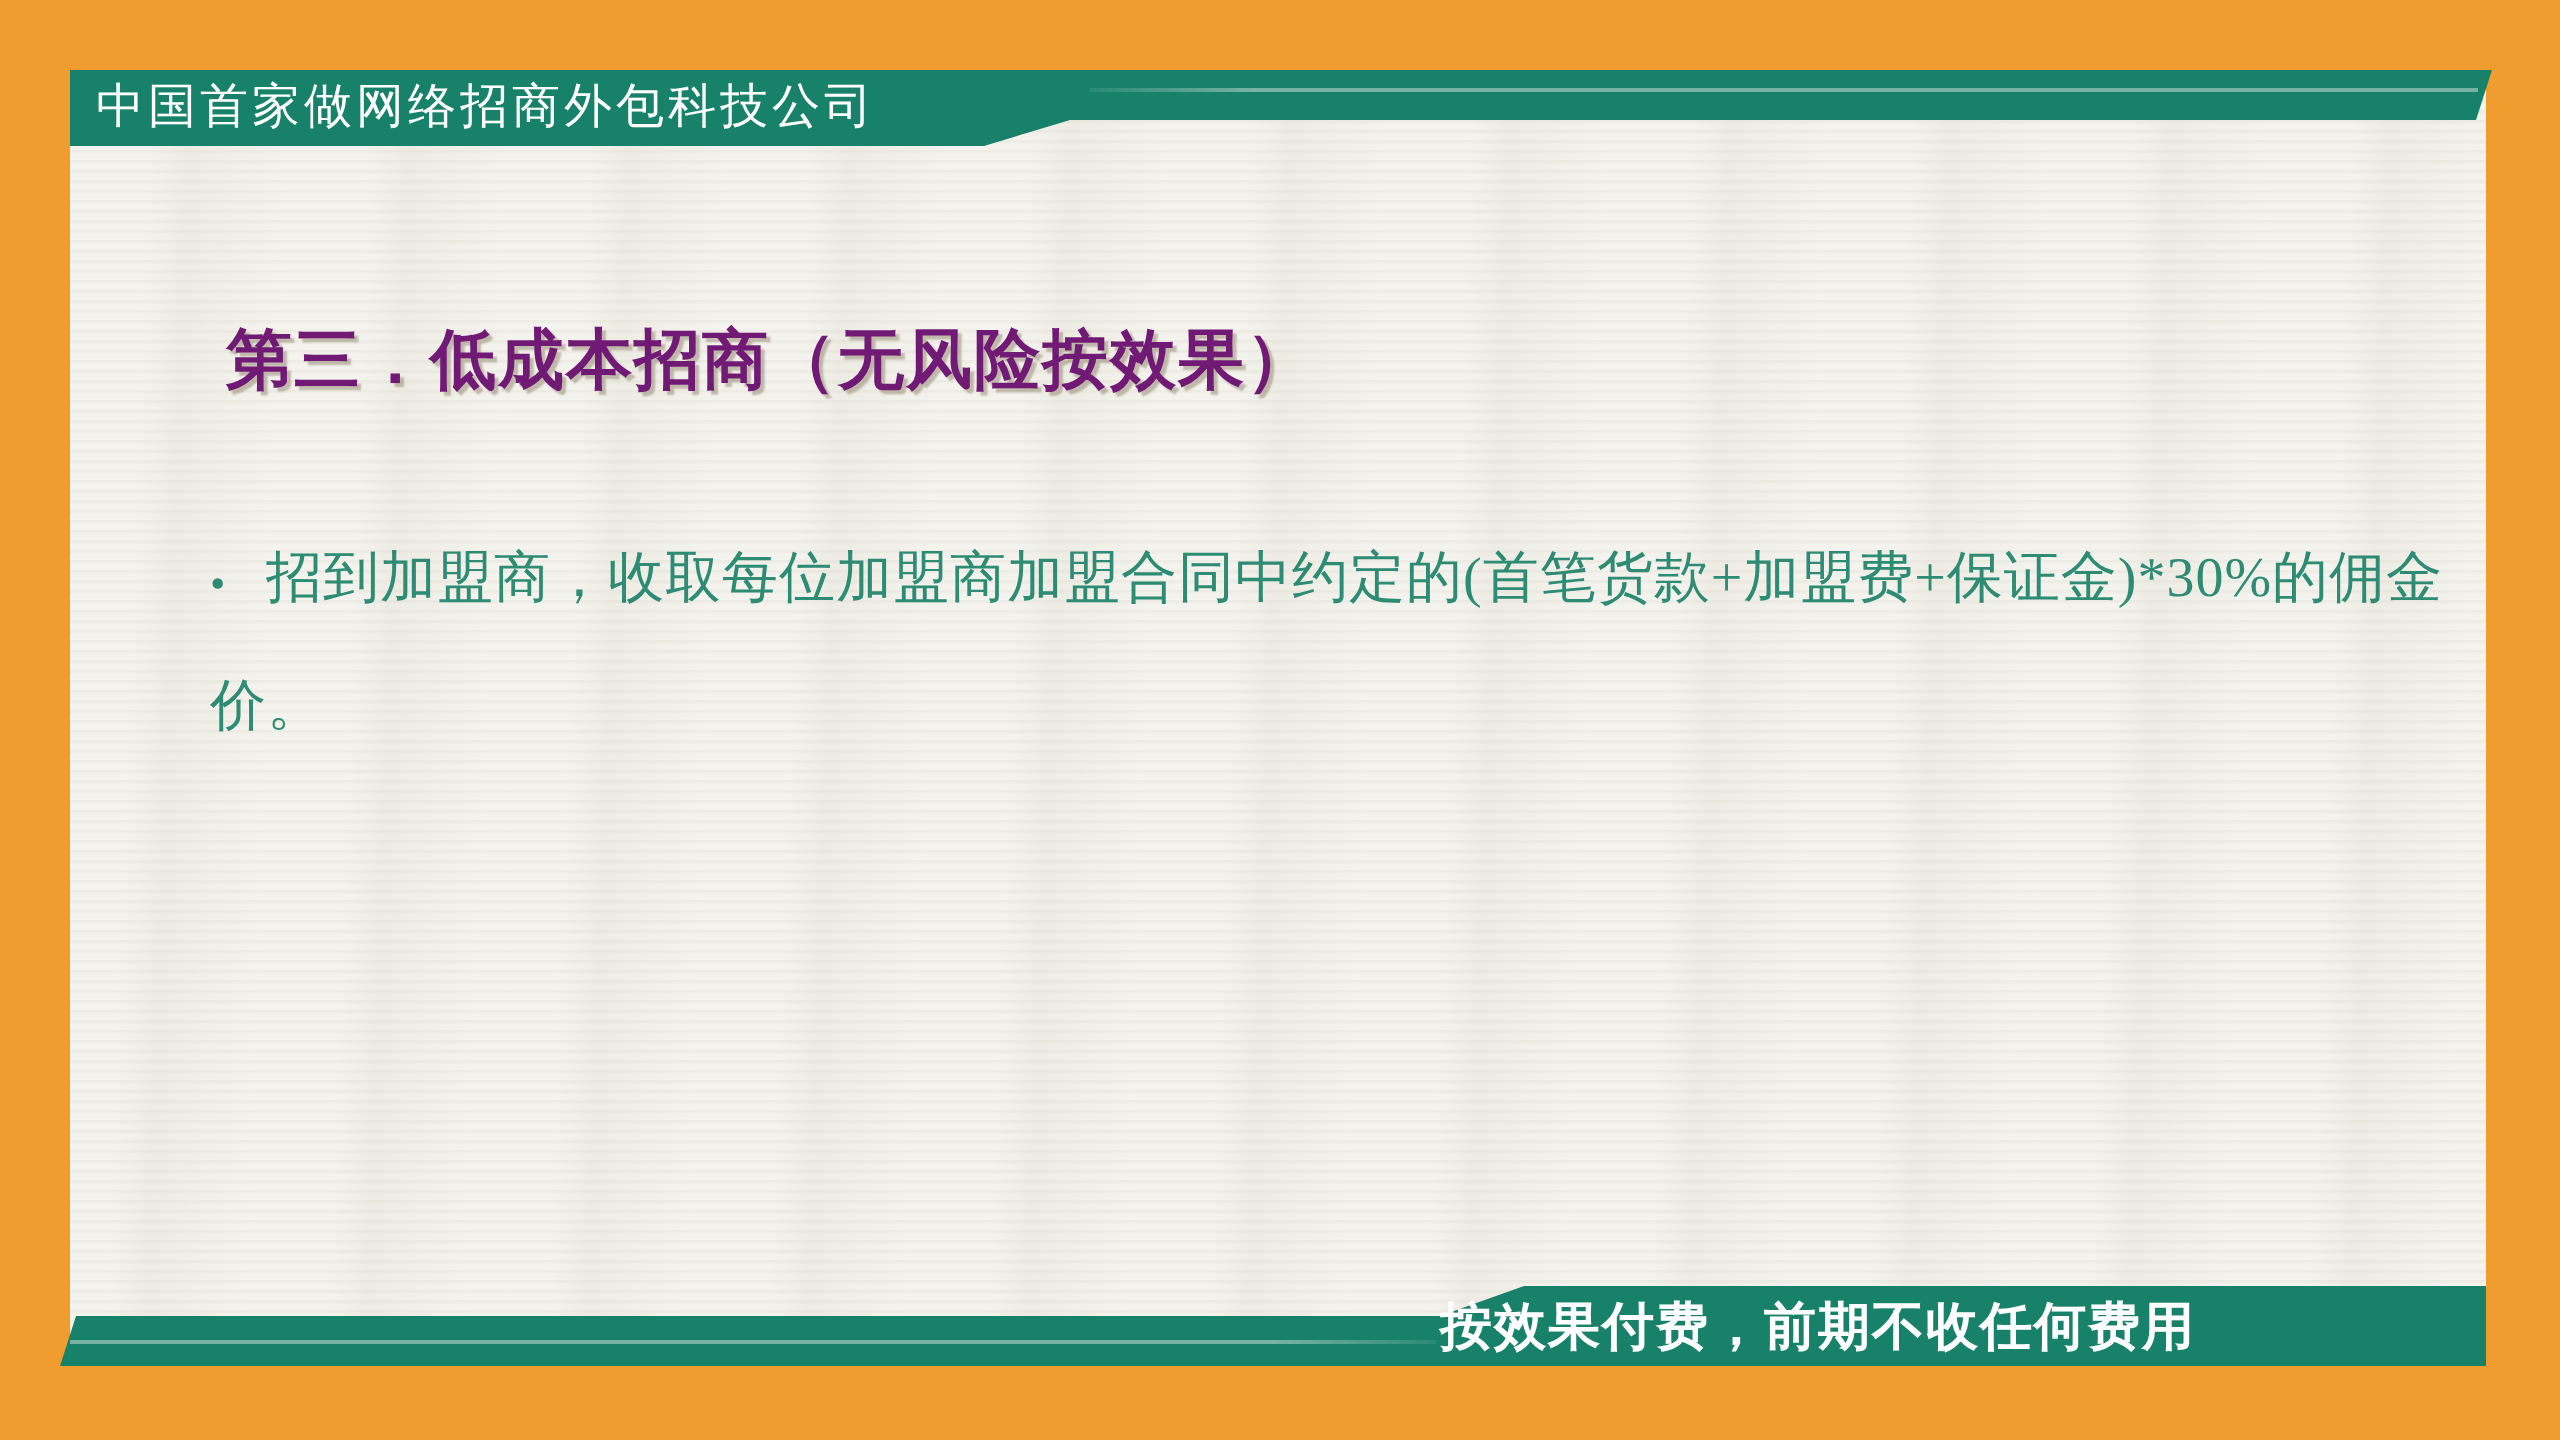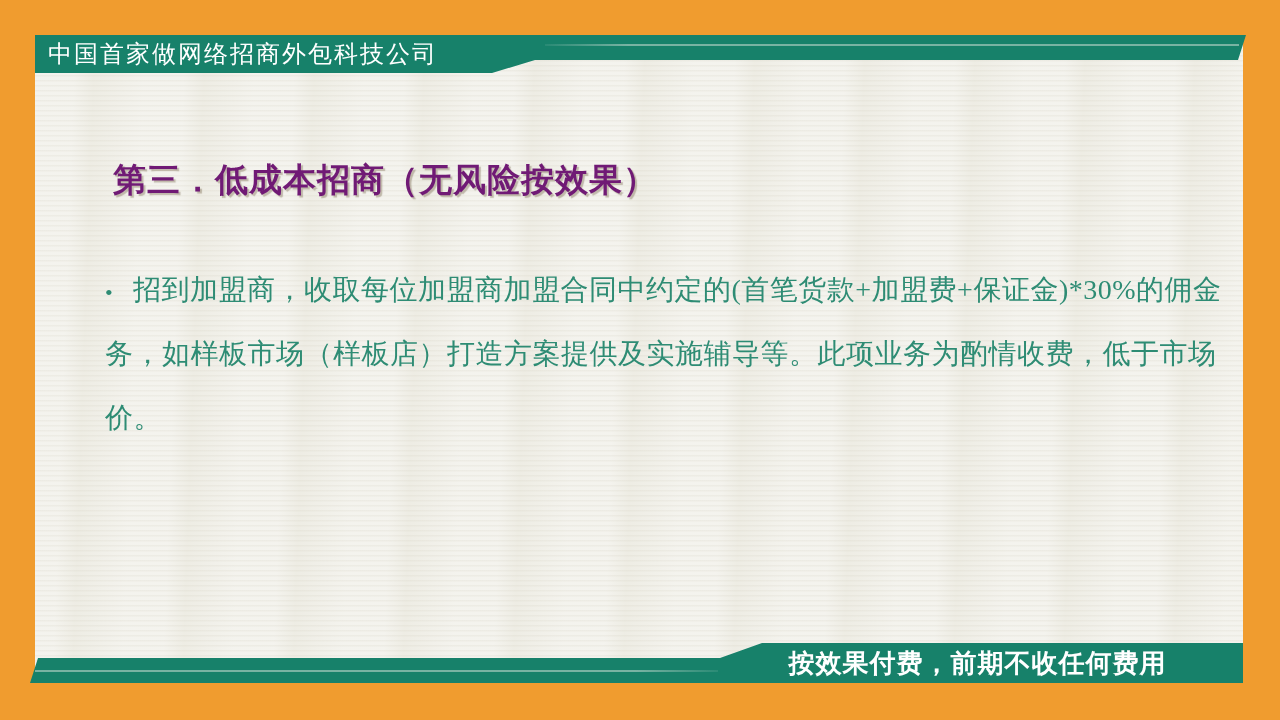--- a/index.html
+++ b/index.html
@@ -58,42 +58,39 @@
     position:absolute;left:30px;top:643px;width:1213px;height:40px;
     background:#17816A;
     clip-path:polygon(8px 15px,690px 15px,732px 0px,1213px 0px,1213px 40px,0px 40px);
   }
   .bottom-accent-line{
     position:absolute;left:35px;top:670px;width:683px;height:2px;
     background:linear-gradient(90deg,#79B3A3 88%,rgba(121,179,163,0.2));
   }
   .bottom-ribbon-text{
     position:absolute;left:720px;top:643px;width:515px;height:40px;line-height:40px;
-    text-align:center;color:#FFFFFF;font-weight:bold;font-size:26px;letter-spacing:1px;
+    text-align:left;color:#FFFFFF;font-weight:bold;font-size:26px;letter-spacing:1px;
     white-space:nowrap;
   }
 </style>
 </head>
 <body>
 
 <div class="paper"></div>
 
 <div class="top-ribbon"></div>
 <div class="top-accent-line"></div>
 <div class="top-ribbon-text">中国首家做网络招商外包科技公司</div>
 
 <div class="slide-title">第三．低成本招商（无风险按效果）</div>
 
 <div class="body-text">
   <div class="body-line">
     <span class="bullet-dot">•</span><span>招到加盟商，收取每位加盟商加盟合同中约定的(首笔货款+加盟费+保证金)*30%的佣金</span>
   </div>
   <div class="body-line">
-    <span>务，如样板市场（样板店）打造方案提供及实施辅导等。此项业务为酌情收费，低于市场</span>
-  </div>
-  <div class="body-line">
     <span>价。</span>
   </div>
 </div>
 
 <div class="bottom-ribbon"></div>
 <div class="bottom-accent-line"></div>
 <div class="bottom-ribbon-text">按效果付费，前期不收任何费用</div>
 
 </body></html>

